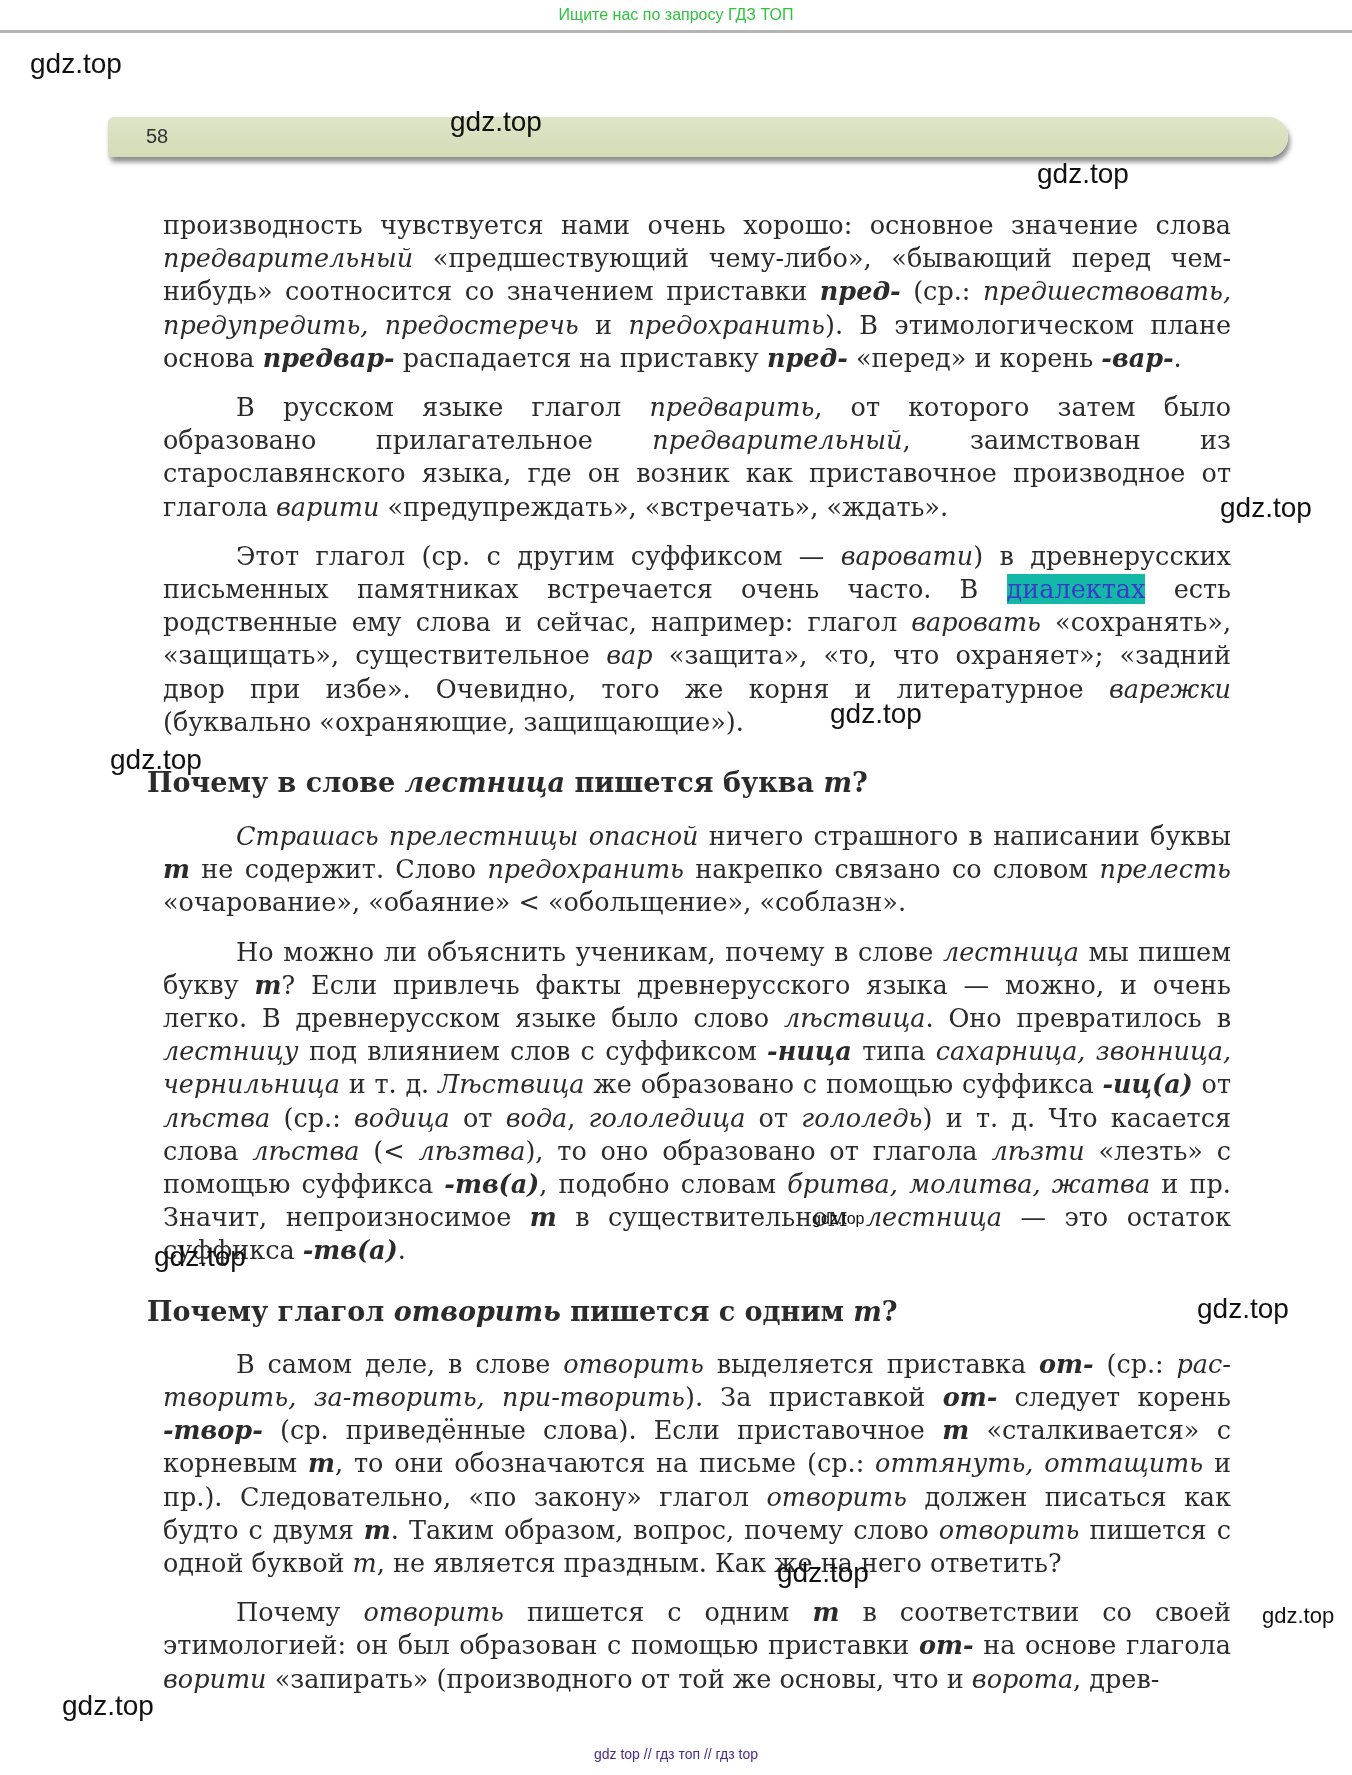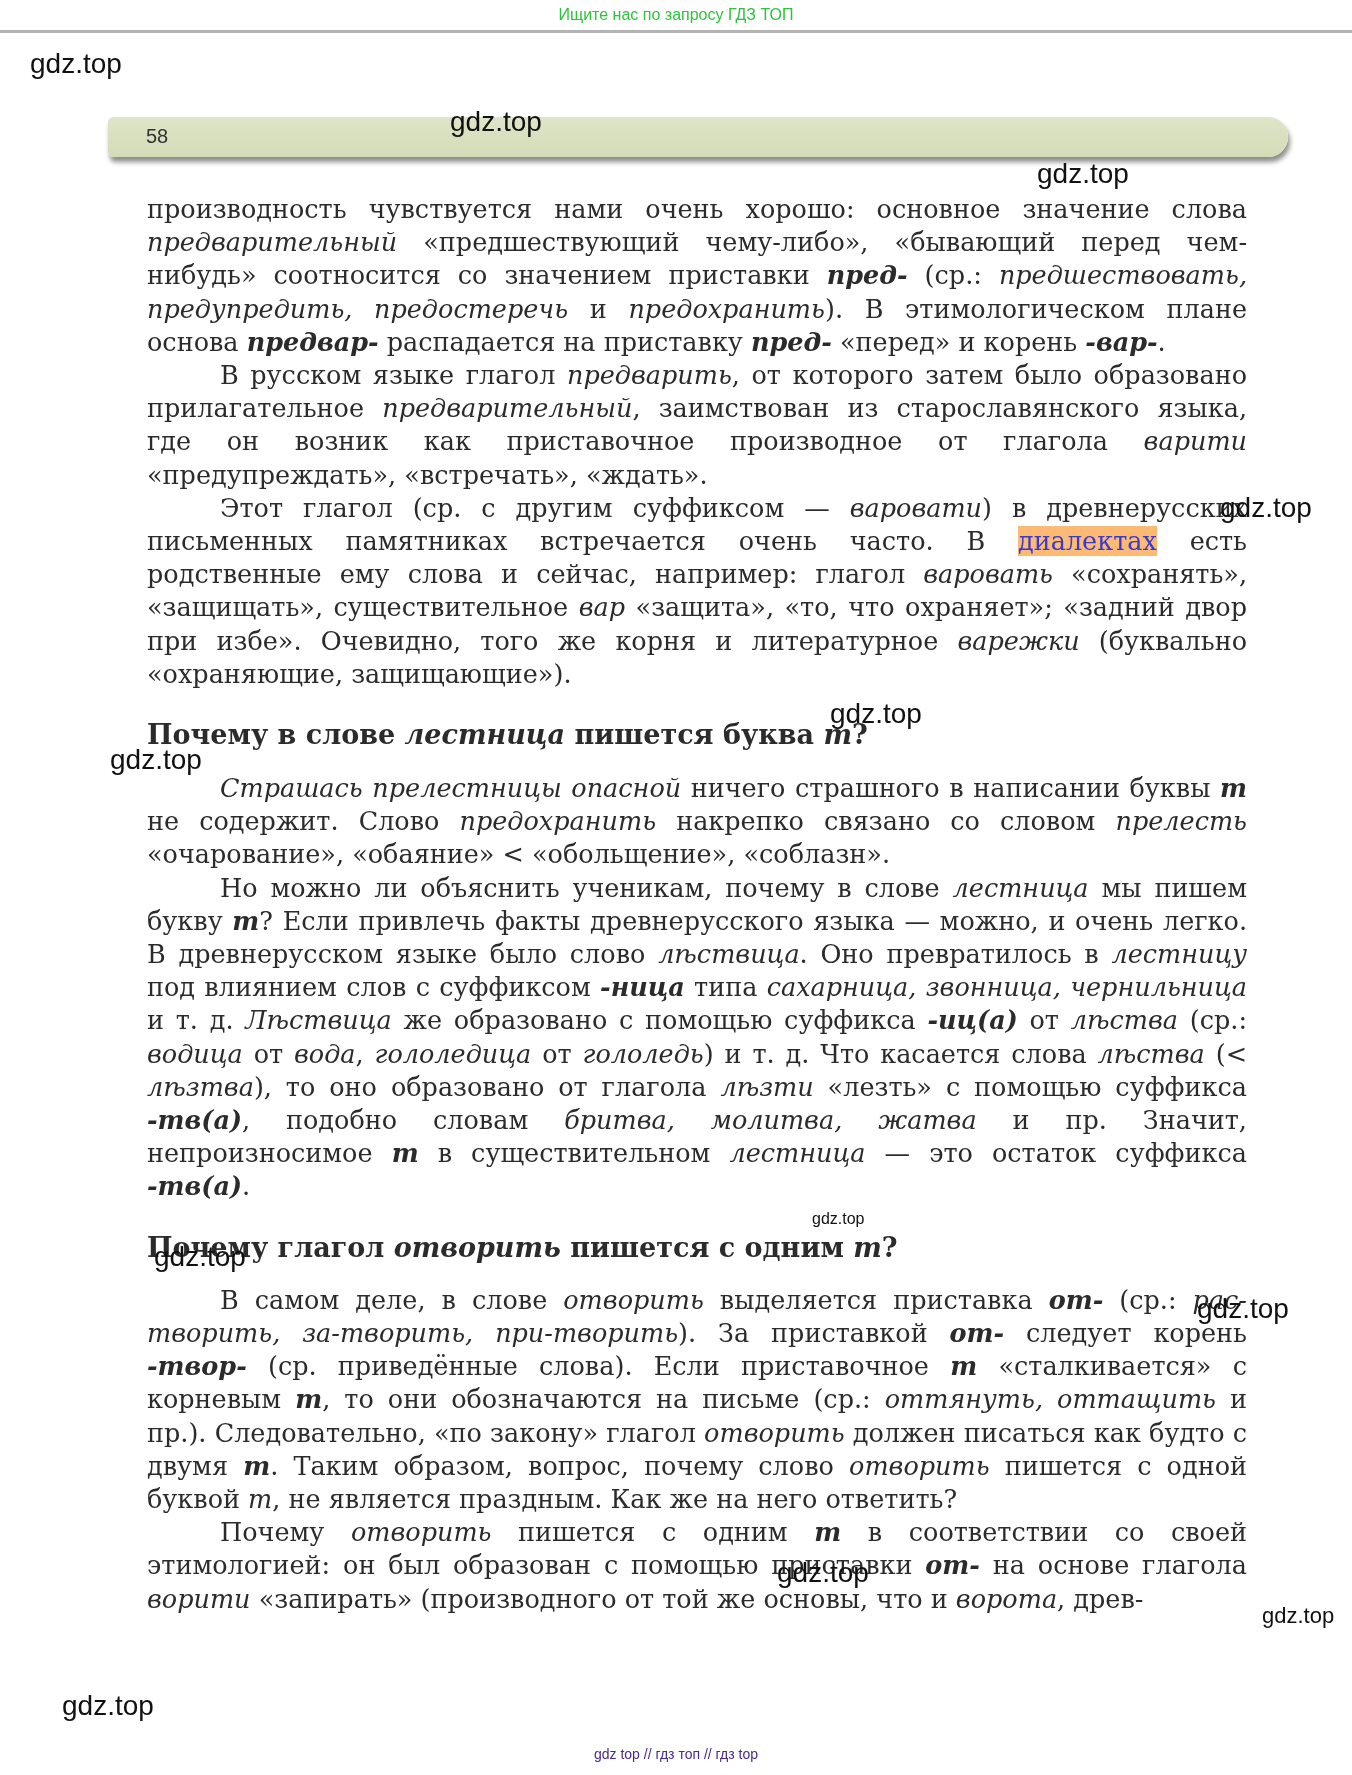--- a/index.html
+++ b/index.html
@@ -34,25 +34,25 @@
     font-family: "Liberation Sans", sans-serif; font-size: 20px; color: #333;
   }
   .header-band .ptitle {
     position: absolute; right: 40px; top: 8px;
     font-family: "Liberation Sans", sans-serif; font-size: 23px; color: #333; letter-spacing: 0.3px;
   }
   .content {
     position: absolute; left: 147px; top: 193px; width: 1100px;
     font-size: 25.5px; line-height: 33.2px; text-align: justify;
   }
-  .content p { margin: 0; }
+  .content p { margin: 16px; }
   .content p.ind { text-indent: 73px; }
   .content i { font-style: italic; }
   .content b { font-weight: bold; font-style: italic; }
-  .content .link { color: #3a3acb; background: #fdba74; }
+  .content .link { color: #3a3acb; background: #14b8a6; }
   .content h2 {
     margin: 0; font-size: 27px; font-weight: bold; line-height: 36px;
   }
   .h2a { margin-top: 26px !important; margin-bottom: 19px !important; }
   .h2b { margin-top: 26px !important; margin-bottom: 18px !important; }
   .footer {
     position: absolute; left: 0; width: 1352px; top: 1746px; text-align: center;
     font-family: "Liberation Sans", sans-serif; font-size: 14px; color: #4a2a8a;
   }
 </style>

